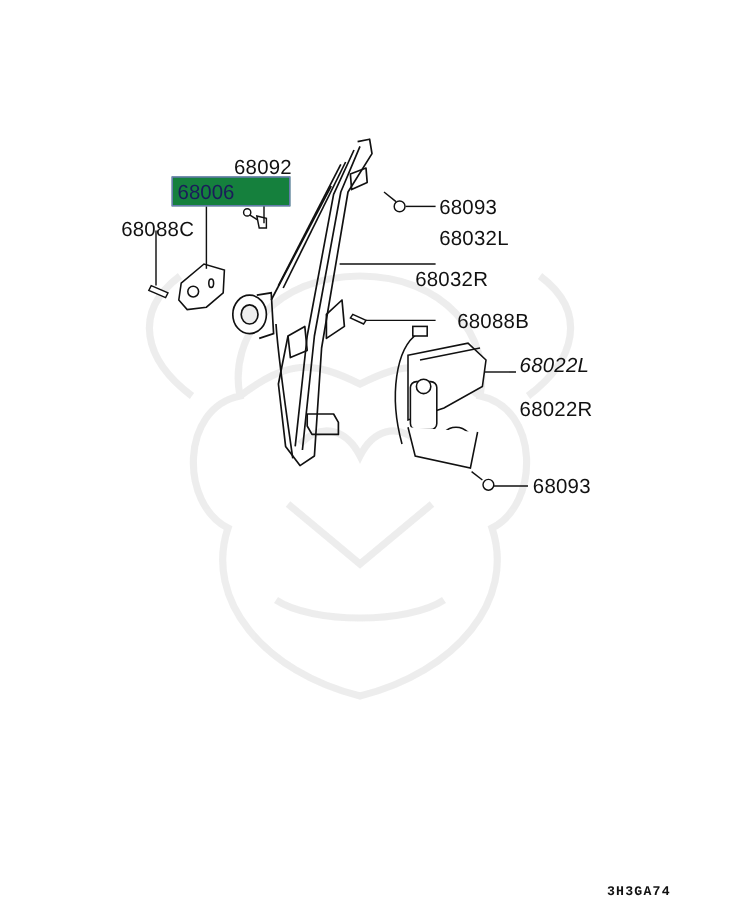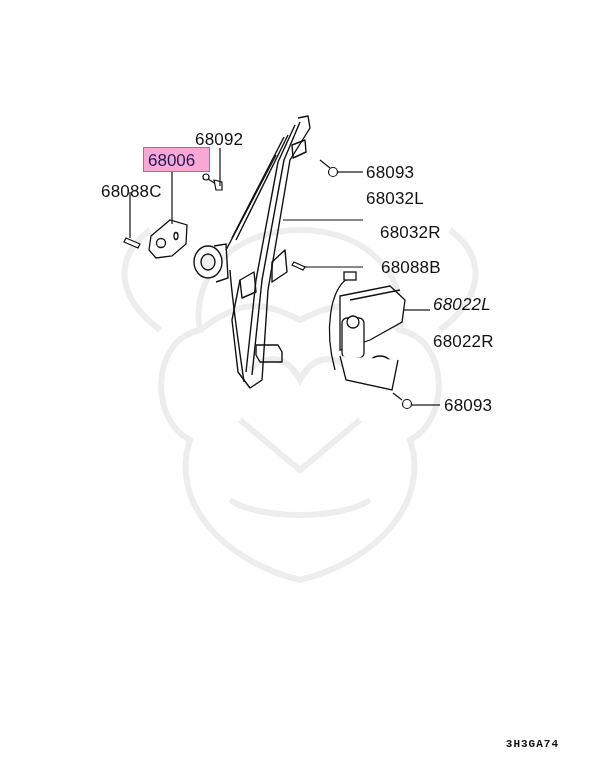--- a/index.html
+++ b/index.html
@@ -1,19 +1,19 @@
 <!DOCTYPE html>
 <html><head>
   <meta charset="utf-8">
   <style>
     html, body { margin:0; padding:0; background:#ffffff; }
     body { width:609px; height:768px; position:relative; overflow:hidden; font-family:"Liberation Sans", sans-serif; }
     #diagram { position:absolute; left:0; top:0; width:609px; height:768px; }
     .lbl { position:absolute; font-family:"Liberation Sans", sans-serif; font-size:17px; color:#111; line-height:18px; white-space:nowrap; letter-spacing:0.2px; }
-    .lbl-hl { position:absolute; left:143px; top:147px; width:67px; height:25px; background:#f9a8d4; border:1px solid #7a7ac8; box-sizing:border-box; }
+    .lbl-hl { position:absolute; left:143px; top:147px; width:99px; height:25px; background:#15803d; border:1px solid #7a7ac8; box-sizing:border-box; }
     .lbl-hl span { position:absolute; left:4px; top:3px; font-size:17px; color:#1b1b5a; font-family:"Liberation Sans", sans-serif; }
     .code { position:absolute; right:50px; bottom:18px; font-family:"Liberation Mono", monospace; font-weight:bold; font-size:11px; color:#111; letter-spacing:1px;margin-top:44px; }
   </style>
 </head>
 <body>
 
 <svg id="diagram" viewBox="0 0 609 768" xmlns="http://www.w3.org/2000/svg">
 
   <g fill="none" stroke="#ececec" stroke-width="6" opacity="0.9">
     <path d="M300 230 C230 230 190 280 200 330 C150 340 150 420 190 440 C170 500 220 560 300 580 C380 560 430 500 410 440 C450 420 450 340 400 330 C410 280 370 230 300 230 Z"></path>
@@ -105,19 +105,19 @@
   </g>
 </svg>
 
 <div class="lbl" style="left:195px; top:131px;">68092</div>
 <div class="lbl-hl">
   <span>68006</span>
 </div>
 <div class="lbl" style="left:101px; top:183px;">68088C</div>
 <div class="lbl" style="left:366px; top:164px;">68093</div>
 <div class="lbl" style="left:366px; top:190px;">68032L</div>
-<div class="lbl" style="left:380px; top:224px;">68032R</div>
+<div class="lbl" style="left:346px; top:224px;">68032R</div>
 <div class="lbl" style="left:381px; top:259px;">68088B</div>
 <div class="lbl" style="left:433px; top:296px;font-style:italic;">68022L</div>
 <div class="lbl" style="left:433px; top:333px;">68022R</div>
 <div class="lbl" style="left:444px; top:397px;">68093</div>
 
 <div class="code">3H3GA74</div>
 
 </body></html>

